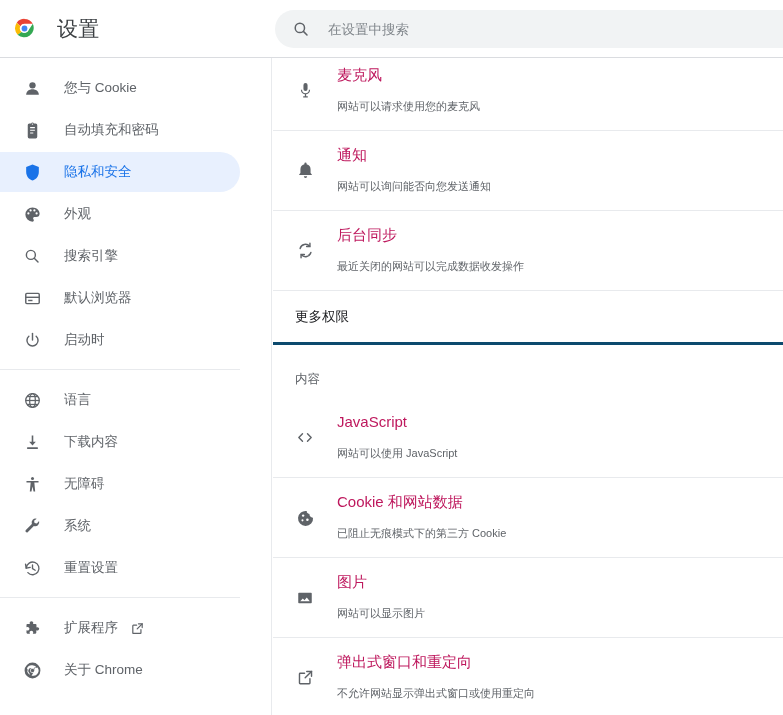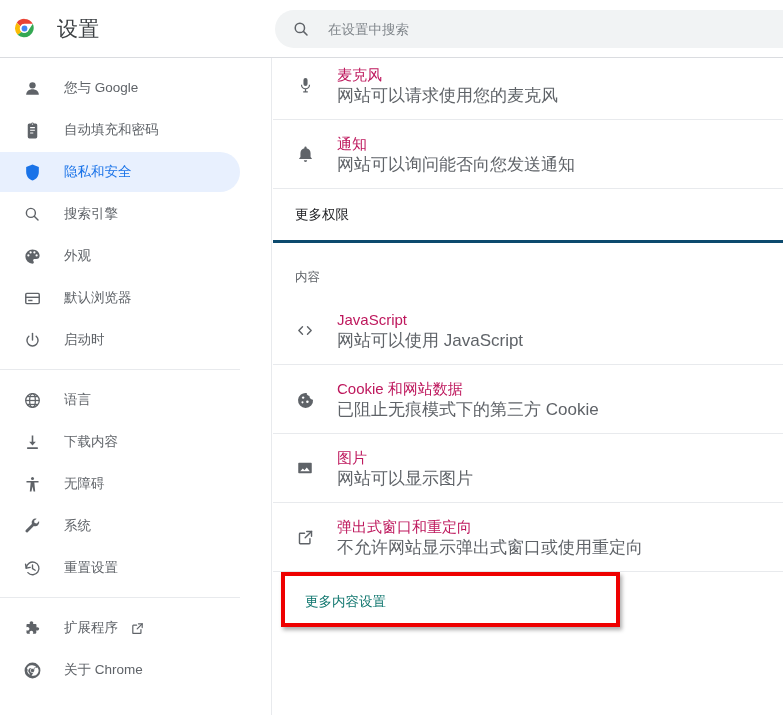--- a/index.html
+++ b/index.html
@@ -104,21 +104,21 @@
   .row-ico {
     width: 20px; height: 20px;
     margin-left: 22px; margin-right: 22px;
     flex: none; color: #5f6368;
     display: flex; align-items: center; justify-content: center;
     align-self: center;
   }
   .row-ico svg { display: block; }
   .row-txt { display: flex; flex-direction: column; justify-content: center; }
   .row-title { font-size: 15px; color: #be185d; line-height: 19px; }
-  .row-sub { font-size: 17px; color: #5f6368; line-height: 19px; margin-top: 2px; }
+  .row-sub { font-size: 11px; color: #5f6368; line-height: 19px; margin-top: 13px; }
 
   .row-plain {
     display: flex; align-items: center;
     height: 54px;
     padding-left: 22px;
     border-bottom: 3px solid #0c4a6e;
     font-size: 13.5px; color: #202124;
     cursor: pointer;
   }
 
@@ -179,59 +179,59 @@
 
   <div id="sidebar">
 
     <div class="nav-item">
       <span class="nav-ico">
         <svg width="19" height="19" viewBox="0 0 24 24" fill="currentColor">
             <circle cx="12" cy="8" r="4"></circle>
             <path d="M4 20c0-4.4 3.6-7 8-7s8 2.6 8 7z"></path>
           </svg>
       </span>
-      <span class="nav-label">您与 Google</span>
+      <span class="nav-label">您与 Cookie</span>
     </div>
 
     <div class="nav-item">
       <span class="nav-ico">
         <svg width="19" height="19" viewBox="0 0 24 24" fill="currentColor">
             <path d="M16 3h-2.2a2 2 0 0 0-3.6 0H8a2 2 0 0 0-2 2v15a2 2 0 0 0 2 2h8a2 2 0 0 0 2-2V5a2 2 0 0 0-2-2zm-4 0a.9.9 0 1 1 0 1.8A.9.9 0 0 1 12 3zm3 6H9V7.6h6zm0 3.4H9V11h6zm-2 3.4H9v-1.4h4z"></path>
           </svg>
       </span>
       <span class="nav-label">自动填充和密码</span>
     </div>
 
     <div class="nav-item selected">
       <span class="nav-ico">
         <svg width="19" height="19" viewBox="0 0 24 24" fill="currentColor">
             <path d="M12 2 4 5.2v6.3c0 5 3.4 9.6 8 10.5 4.6-.9 8-5.5 8-10.5V5.2z"></path>
           </svg>
       </span>
       <span class="nav-label">隐私和安全</span>
     </div>
 
+
+    <div class="nav-item">
+      <span class="nav-ico">
+        <svg width="19" height="19" viewBox="0 0 24 24" fill="currentColor">
+            <path d="M12 3a9 9 0 0 0 0 18c1 0 1.7-.8 1.7-1.7 0-.5-.2-.9-.5-1.2-.3-.3-.4-.7-.4-1.1 0-1 .8-1.7 1.7-1.7h2A4.5 4.5 0 0 0 21 10.8C21 6.5 17 3 12 3zM6.8 12a1.4 1.4 0 1 1 0-2.8 1.4 1.4 0 0 1 0 2.8zm2.8-3.8a1.4 1.4 0 1 1 0-2.8 1.4 1.4 0 0 1 0 2.8zm4.8 0a1.4 1.4 0 1 1 0-2.8 1.4 1.4 0 0 1 0 2.8zm2.8 3.8a1.4 1.4 0 1 1 0-2.8 1.4 1.4 0 0 1 0 2.8z"></path>
+          </svg>
+      </span>
+      <span class="nav-label">外观</span>
+    </div>
 
     <div class="nav-item">
       <span class="nav-ico">
         <svg width="18" height="18" viewBox="0 0 24 24" fill="none" stroke="currentColor" stroke-width="1.9">
             <circle cx="10.5" cy="10.5" r="6"></circle>
             <line x1="15" y1="15" x2="20" y2="20" stroke-linecap="round"></line>
           </svg>
       </span>
       <span class="nav-label">搜索引擎</span>
-    </div>
-
-    <div class="nav-item">
-      <span class="nav-ico">
-        <svg width="19" height="19" viewBox="0 0 24 24" fill="currentColor">
-            <path d="M12 3a9 9 0 0 0 0 18c1 0 1.7-.8 1.7-1.7 0-.5-.2-.9-.5-1.2-.3-.3-.4-.7-.4-1.1 0-1 .8-1.7 1.7-1.7h2A4.5 4.5 0 0 0 21 10.8C21 6.5 17 3 12 3zM6.8 12a1.4 1.4 0 1 1 0-2.8 1.4 1.4 0 0 1 0 2.8zm2.8-3.8a1.4 1.4 0 1 1 0-2.8 1.4 1.4 0 0 1 0 2.8zm4.8 0a1.4 1.4 0 1 1 0-2.8 1.4 1.4 0 0 1 0 2.8zm2.8 3.8a1.4 1.4 0 1 1 0-2.8 1.4 1.4 0 0 1 0 2.8z"></path>
-          </svg>
-      </span>
-      <span class="nav-label">外观</span>
     </div>
 
     <div class="nav-item">
       <span class="nav-ico">
         <svg width="19" height="19" viewBox="0 0 24 24" fill="none" stroke="currentColor" stroke-width="1.8">
             <rect x="3.5" y="5.5" width="17" height="13" rx="1.3"></rect>
             <line x1="3.5" y1="10.5" x2="20.5" y2="10.5"></line>
             <line x1="6.5" y1="14.5" x2="12" y2="14.5"></line>
           </svg>
       </span>
@@ -353,20 +353,34 @@
         <svg width="19" height="19" viewBox="0 0 24 24" fill="currentColor">
             <path d="M12 21.5a2.1 2.1 0 0 0 2.1-2.1H9.9a2.1 2.1 0 0 0 2.1 2.1zm6.4-6.2v-5a6.5 6.5 0 0 0-5-6.3V3.2a1.4 1.4 0 0 0-2.8 0V4a6.5 6.5 0 0 0-5 6.3v5l-1.6 1.7v.8h16v-.8z"></path>
           </svg>
       </span>
       <span class="row-txt">
         <span class="row-title">通知</span>
         <span class="row-sub">网站可以询问能否向您发送通知</span>
       </span>
     </div>
 
+    <div class="row">
+      <span class="row-ico">
+        <svg width="19" height="19" viewBox="0 0 24 24" fill="none" stroke="currentColor" stroke-width="1.8" stroke-linecap="round">
+            <path d="M5.2 9.4A7 7 0 0 1 17.2 6.6"></path>
+            <polyline points="17.6,2.8 17.6,7 13.4,7"></polyline>
+            <path d="M18.8 14.6A7 7 0 0 1 6.8 17.4"></path>
+            <polyline points="6.4,21.2 6.4,17 10.6,17"></polyline>
+          </svg>
+      </span>
+      <span class="row-txt">
+        <span class="row-title">后台同步</span>
+        <span class="row-sub">最近关闭的网站可以完成数据收发操作</span>
+      </span>
+    </div>
 
     <div class="row-plain">
       <span>更多权限</span>
     </div>
 
     <div class="section-head">内容</div>
 
     <div class="row">
       <span class="row-ico">
         <svg width="21" height="21" viewBox="0 0 24 24" fill="none" stroke="currentColor" stroke-width="1.7" stroke-linecap="round" stroke-linejoin="round">

